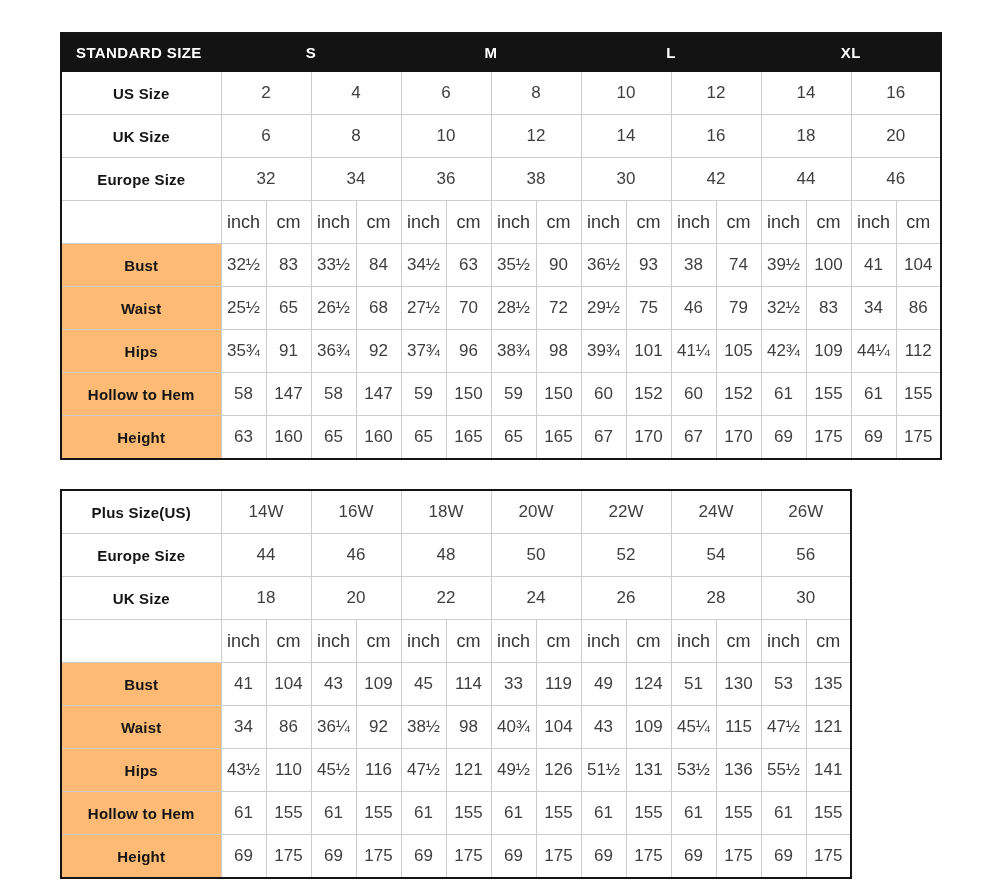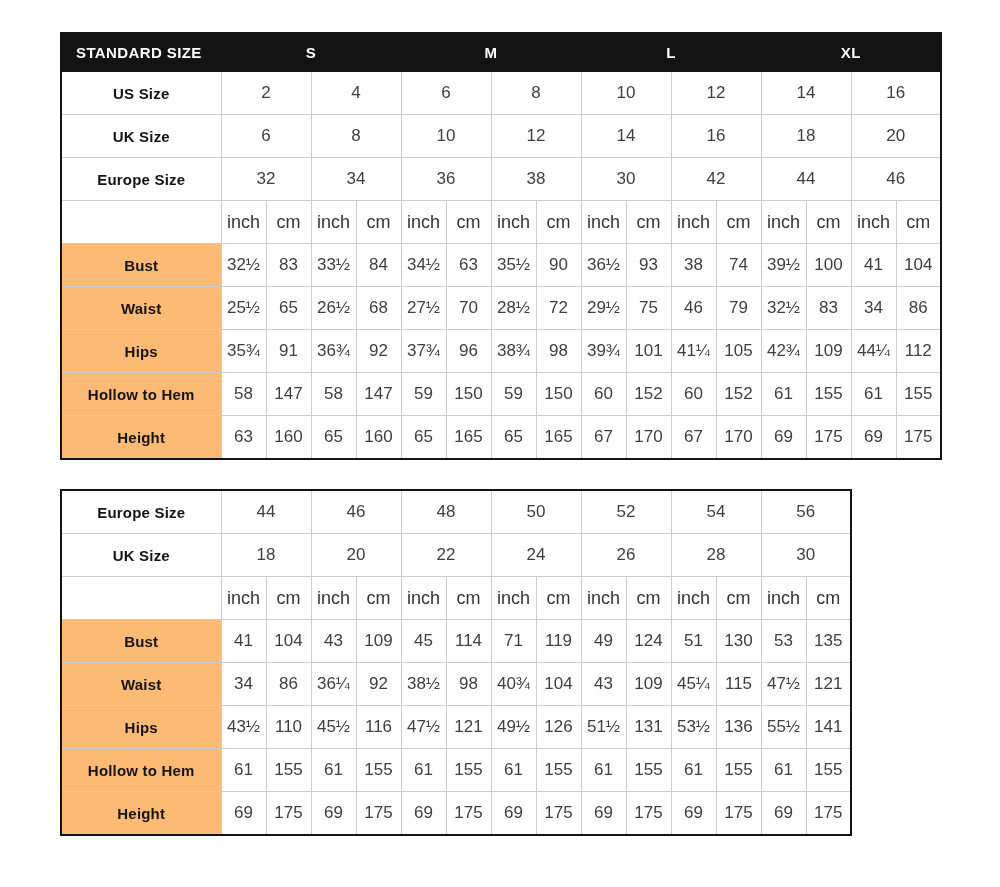--- a/index.html
+++ b/index.html
@@ -264,20 +264,30 @@
         <col class="c-data">
         <col class="c-data">
         <col class="c-data">
         <col class="c-data">
         <col class="c-data">
         <col class="c-data">
         <col class="c-data">
       </colgroup>
       <tbody>
         <tr>
+          <th class="lbl">Plus Size(US)</th>
+          <td colspan="2">14W</td>
+          <td colspan="2">16W</td>
+          <td colspan="2">18W</td>
+          <td colspan="2">20W</td>
+          <td colspan="2">22W</td>
+          <td colspan="2">24W</td>
+          <td colspan="2">26W</td>
+        </tr>
+        <tr>
           <th class="lbl">Europe Size</th>
           <td colspan="2">44</td>
           <td colspan="2">46</td>
           <td colspan="2">48</td>
           <td colspan="2">50</td>
           <td colspan="2">52</td>
           <td colspan="2">54</td>
           <td colspan="2">56</td>
         </tr>
         <tr>
@@ -308,21 +318,21 @@
           <td class="unit">cm</td>
         </tr>
         <tr>
           <th class="lbl gray">Bust</th>
           <td>41</td>
           <td>104</td>
           <td>43</td>
           <td>109</td>
           <td>45</td>
           <td>114</td>
-          <td>71</td>
+          <td>33</td>
           <td>119</td>
           <td>49</td>
           <td>124</td>
           <td>51</td>
           <td>130</td>
           <td>53</td>
           <td>135</td>
         </tr>
         <tr>
           <th class="lbl gray">Waist</th>

